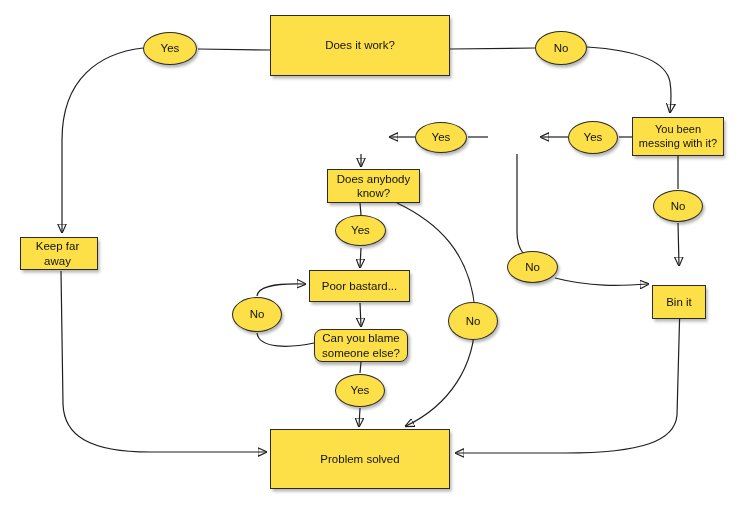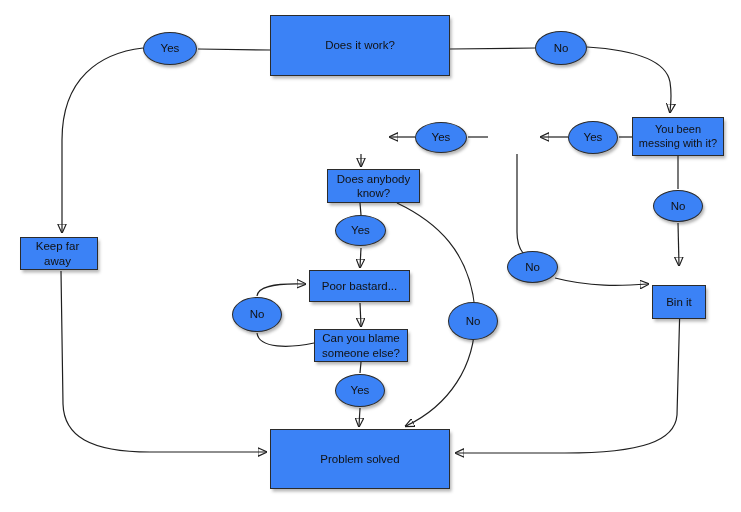--- a/index.html
+++ b/index.html
@@ -19,21 +19,21 @@
   }
   .edges path {
     fill: none;
     stroke: #1f1f1f;
     stroke-width: 1.2;
   }
   .node {
     position: absolute;
     z-index: 2;
     box-sizing: border-box;
-    background: #3b82f6;
+    background: #fde047;
     border: 1.5px solid #2b2b2b;
     display: flex;
     align-items: center;
     justify-content: center;
     text-align: center;
     font-size: 11.5px;
     line-height: 1.22;
     color: #111111;
     box-shadow: 1.5px 2.5px 3px rgba(40,40,40,0.35);
   }
@@ -93,21 +93,21 @@
 
 
   <div class="node rect" style="left:327px; top:169px; width:93px; height:34px;text-align:center;">Does anybody know?</div>
 
   <div class="node ellipse" style="left:335px; top:215px; width:51px; height:31px;">Yes</div>
 
   <div class="node rect" style="left:309px; top:270px; width:101px; height:32px;">Poor bastard...</div>
 
   <div class="node ellipse" style="left:232px; top:297px; width:50px; height:35px;">No</div>
 
-  <div class="node rect" style="left:314px; top:329px; width:94px; height:33px;">Can you blame someone else?</div>
+  <div class="node rect" style="left:314px; top:329px; width:94px; height:33px;border-radius:8px;">Can you blame someone else?</div>
 
   <div class="node ellipse" style="left:335px; top:374px; width:50px; height:33px;">Yes</div>
 
   <div class="node ellipse" style="left:448px; top:302px; width:50px; height:38px;">No</div>
 
   <div class="node ellipse" style="left:507px; top:251px; width:51px; height:32px;">No</div>
 
   <div class="node ellipse" style="left:653px; top:190px; width:50px; height:32px;">No</div>
 
   <div class="node rect" style="left:652px; top:268px; width:54px; height:34px;margin-top:17px;">Bin it</div>

